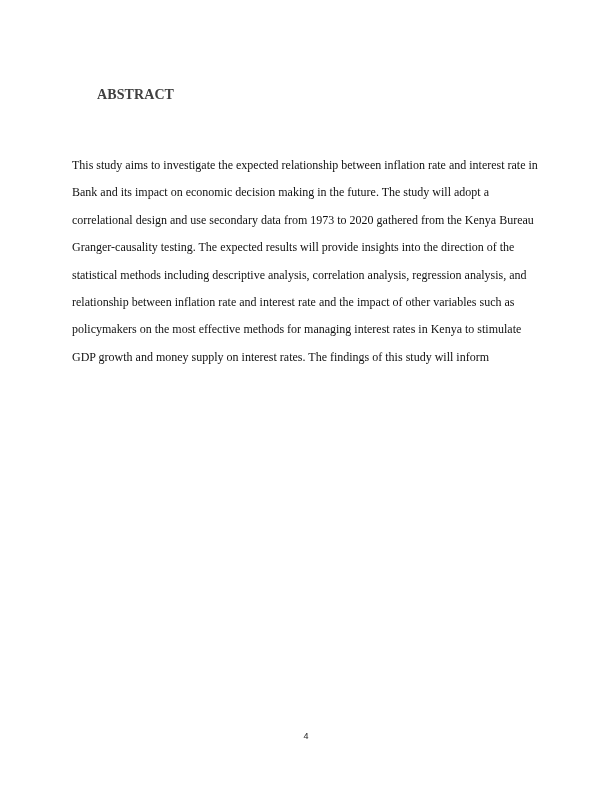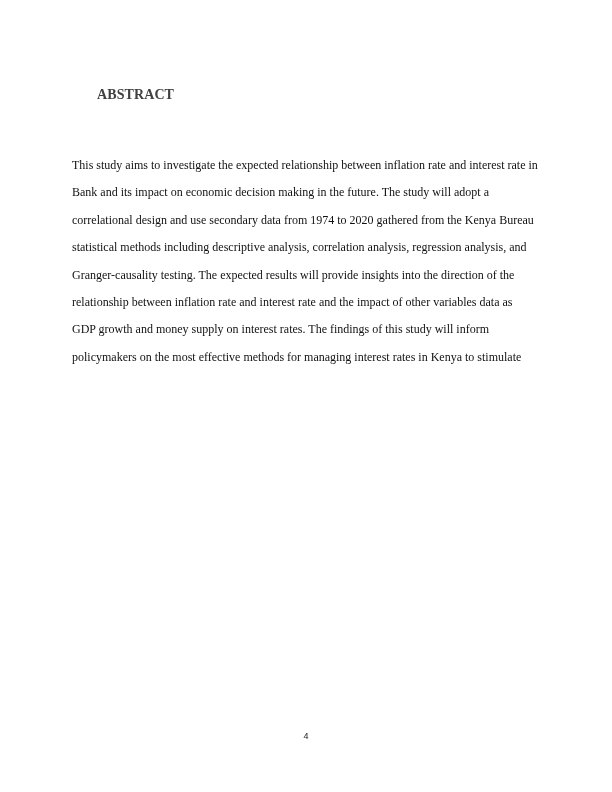--- a/index.html
+++ b/index.html
@@ -21,21 +21,21 @@
     }
   </style>
 </head>
 <body>
 
 <div class="page">
   <div class="heading">ABSTRACT</div>
   <div class="body-lines">
     <div class="line">This study aims to investigate the expected relationship between inflation rate and interest rate in</div>
     <div class="line">Bank and its impact on economic decision making in the future. The study will adopt a</div>
-    <div class="line">correlational design and use secondary data from 1974 to 2020 gathered from the Kenya Bureau</div>
+    <div class="line">correlational design and use secondary data from 1973 to 2020 gathered from the Kenya Bureau</div>
+    <div class="line">Granger-causality testing. The expected results will provide insights into the direction of the</div>
     <div class="line">statistical methods including descriptive analysis, correlation analysis, regression analysis, and</div>
-    <div class="line">Granger-causality testing. The expected results will provide insights into the direction of the</div>
-    <div class="line">relationship between inflation rate and interest rate and the impact of other variables data as</div>
+    <div class="line">relationship between inflation rate and interest rate and the impact of other variables such as</div>
+    <div class="line">policymakers on the most effective methods for managing interest rates in Kenya to stimulate</div>
     <div class="line">GDP growth and money supply on interest rates. The findings of this study will inform</div>
-    <div class="line">policymakers on the most effective methods for managing interest rates in Kenya to stimulate</div>
   </div>
   <div class="page-num">4</div>
 </div>
 
 </body></html>

